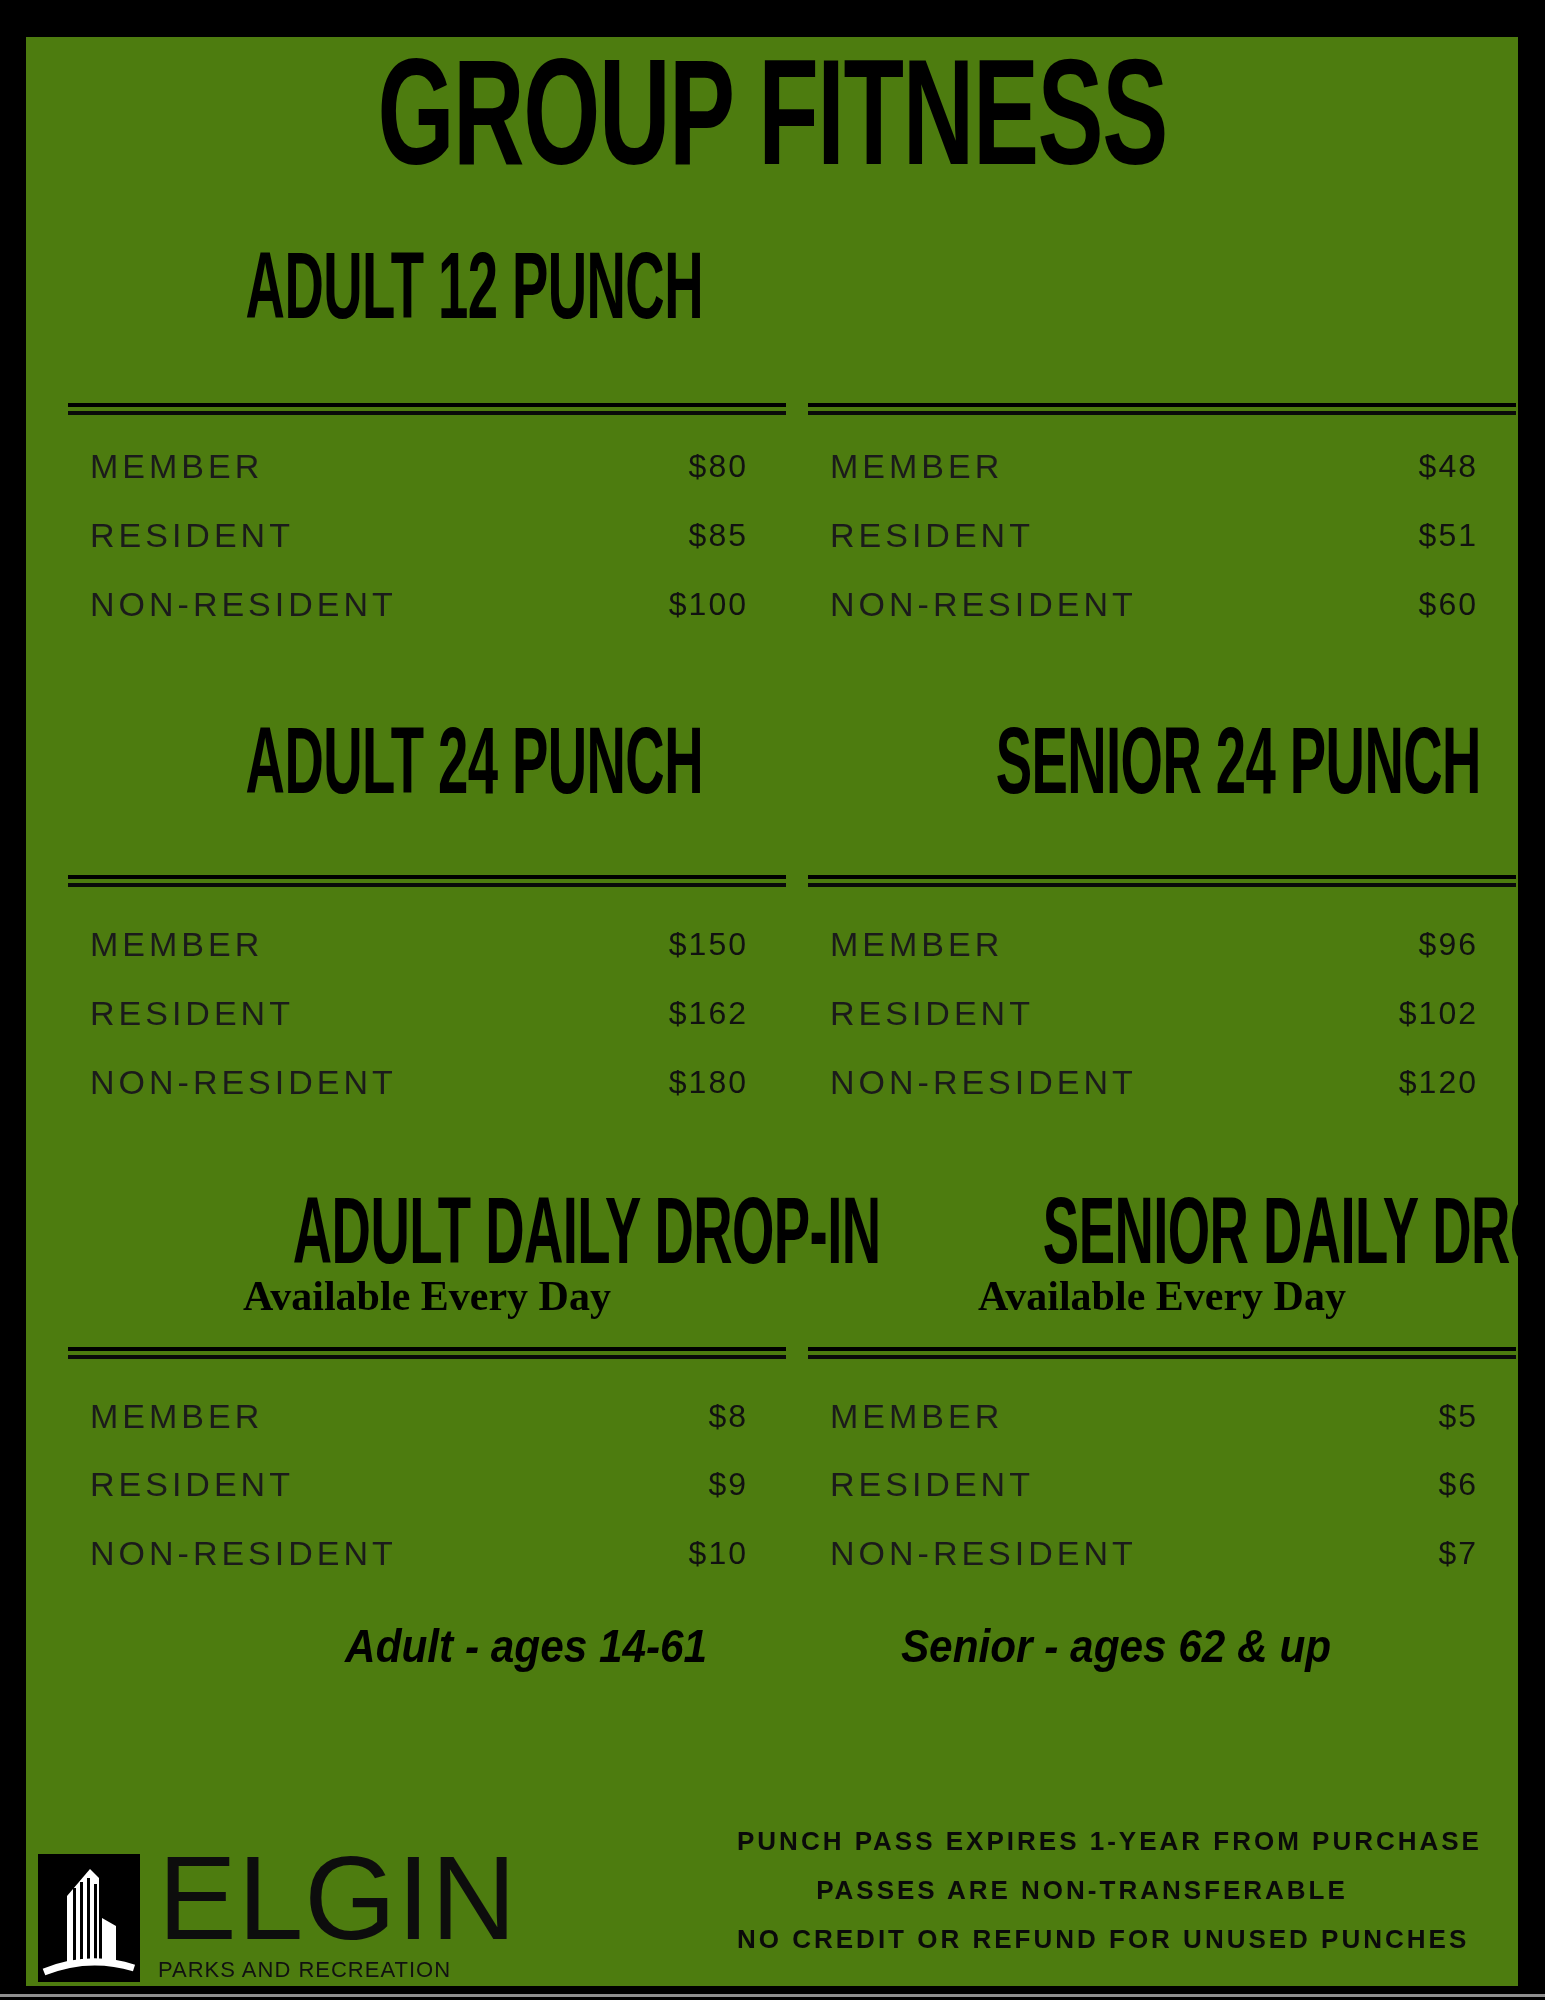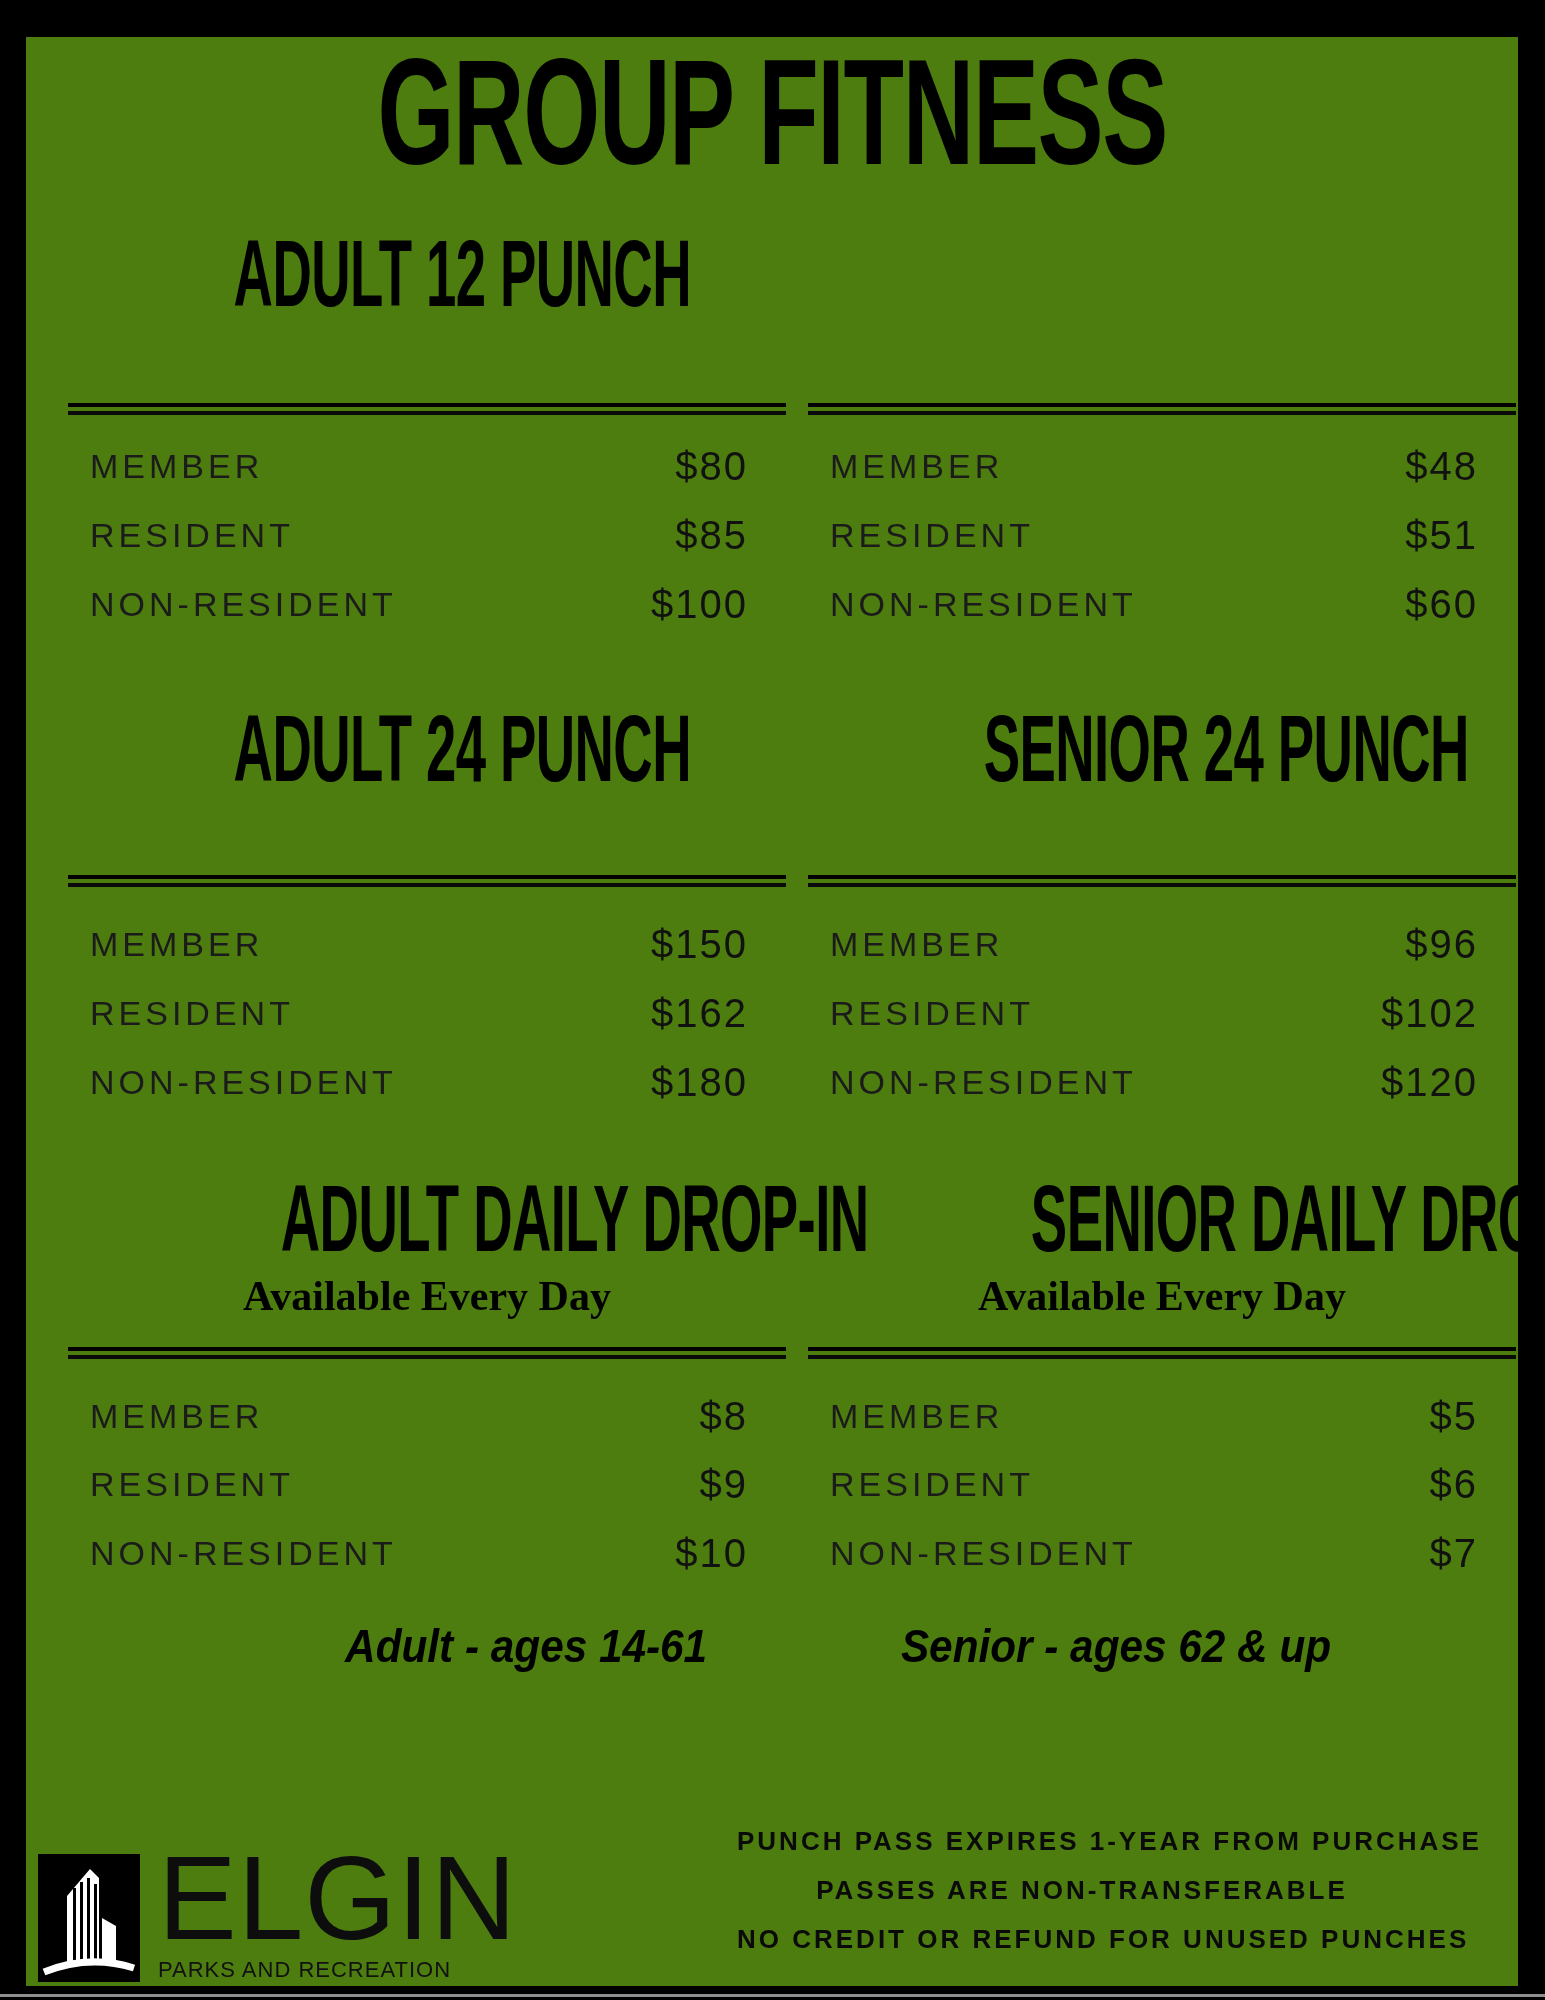--- a/index.html
+++ b/index.html
@@ -17,39 +17,39 @@
     position:absolute;top:0;left:0;right:0;margin:0;text-align:center;
     font-size:150px;line-height:150px;font-weight:bold;white-space:nowrap;
   }
   .cond{display:inline-block;transform:scaleX(.66);transform-origin:center;white-space:nowrap;letter-spacing:-2px;}
   .cond2{display:inline-block;transform:scaleX(.58);transform-origin:center;white-space:nowrap;letter-spacing:-1px;}
   
   .sec{position:absolute;top:0;height:100%;}
   .colL{left:42px;width:718px;}
   .colR{left:782px;width:708px;}
   .sec-head{
-    position:absolute;left:0;right:0;margin:0;text-align:center;
+    position:absolute;left:0;right:0;margin:12px;text-align:center;
     font-size:94px;line-height:94px;font-weight:bold;white-space:nowrap;
   }
   .h-b1{top:190px;} .h-b2{top:665px;} .h-b3{top:1135px;}
   .sec-sub{
     position:absolute;left:0;right:0;text-align:center;top:1236px;
     font-family:"Liberation Serif",serif;font-weight:bold;font-size:42px;line-height:46px;
   }
   .rule{
     position:absolute;left:0;right:0;height:4px;
     border-top:4px solid #000;border-bottom:4px solid #0a0a0a;
   }
   .line-b1{top:366px;} .line-b2{top:838px;} .line-b3{top:1310px;}
   .row{
     position:absolute;left:22px;right:38px;height:40px;
     display:flex;justify-content:space-between;align-items:flex-start;
   }
   .lbl{font-size:34px;line-height:40px;letter-spacing:4px;color:#1b1b1b;}
-  .price{font-size:40px;line-height:40px;letter-spacing:2px;color:#111;}
+  .price{font-size:32px;line-height:40px;letter-spacing:2px;color:#111;}
   .r1-b1{top:409px;} .r2-b1{top:478px;} .r3-b1{top:547px;}
   .r1-b2{top:887px;} .r2-b2{top:956px;} .r3-b2{top:1025px;}
   .r1-b3{top:1359px;} .r2-b3{top:1427px;} .r3-b3{top:1496px;}
   
   .notes-line{
     position:absolute;left:0;right:0;display:flex;justify-content:center;
     font-weight:bold;font-style:italic;font-size:47px;line-height:52px;white-space:nowrap;
   }
   .notes-1{top:1583px;gap:150px;padding-left:136px;}
   .notes-2{top:1653px;padding-left:152px;}

